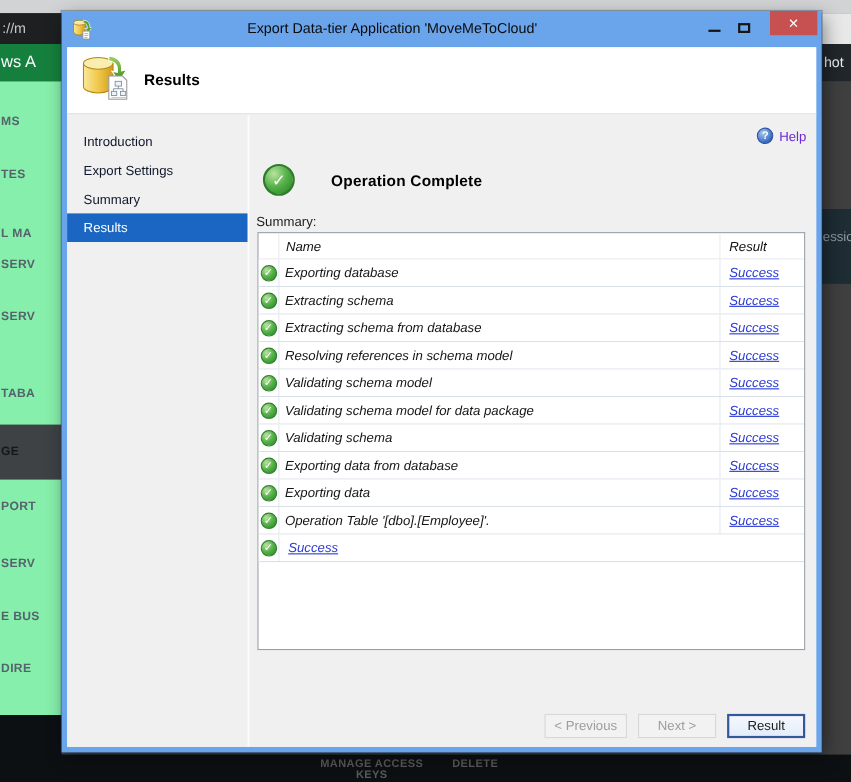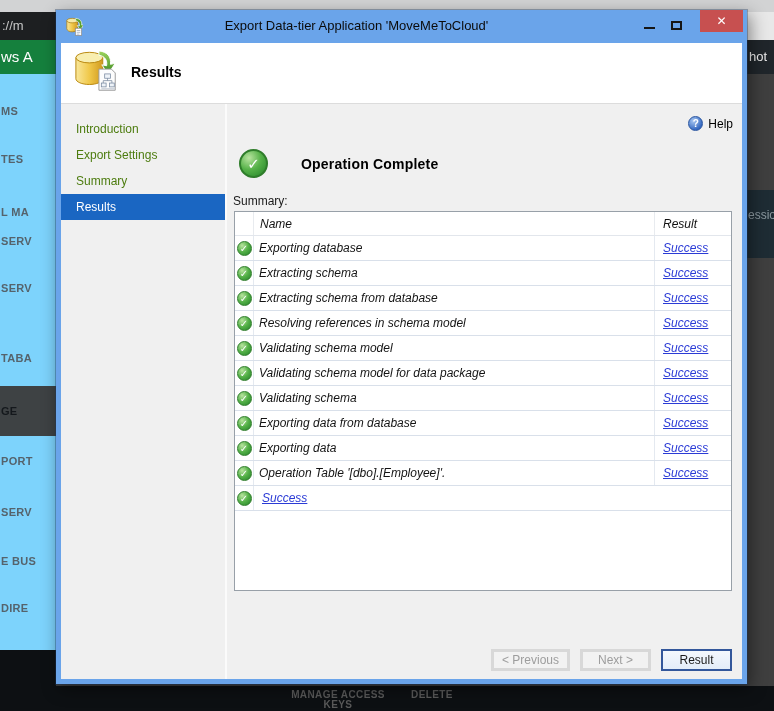--- a/index.html
+++ b/index.html
@@ -10,21 +10,21 @@
     background:#3f3f3f;
     font-family:"Liberation Sans","DejaVu Sans",sans-serif;
     -webkit-font-smoothing:antialiased;
   }
   
   .bg-top{position:absolute;left:0;top:0;width:774px;height:12px;background:#d2d3d4;}
   .bg-topright{position:absolute;right:0;top:12px;width:27px;height:28px;background:#e8e8e8;}
   .bg-url{position:absolute;left:0;top:12px;width:56px;height:28px;background:#1d1f21;color:#c6c6c6;font-size:13px;line-height:28px;padding-left:2px;box-sizing:border-box;}
   .bg-brand{position:absolute;left:0;top:40px;width:56px;height:34px;background:#15803d;color:#fdfdfd;font-size:15px;line-height:34px;padding-left:1px;box-sizing:border-box;}
   .bg-acct{position:absolute;right:0;top:40px;width:27px;height:34px;background:#20262b;color:#ececec;font-size:13px;line-height:34px;padding-left:2px;box-sizing:border-box;}
-  .bg-nav{position:absolute;left:0;top:74px;width:56px;height:576px;background:#7dd3fc;}
+  .bg-nav{position:absolute;left:0;top:74px;width:56px;height:576px;background:#86efac;}
   .nitem{position:absolute;left:1px;font-size:11px;font-weight:bold;color:#55636c;letter-spacing:.3px;height:16px;line-height:16px;white-space:nowrap;}
   .nitem.sel{left:0;width:56px;height:50px;line-height:50px;background:#3e4244;color:#14181c;padding-left:1px;box-sizing:border-box;}
   .bg-leftblack{position:absolute;left:0;top:650px;width:56px;height:61px;background:#0d1013;}
   .bg-right{position:absolute;right:0;top:74px;width:27px;height:612px;background:#3f3f3f;}
   .bg-rightteal{position:absolute;right:0;top:190px;width:27px;height:68px;background:#1e2c34;color:#8d9aa1;font-size:12px;line-height:50px;padding-left:1px;box-sizing:border-box;}
   .bg-bottom{position:absolute;left:0;top:686px;width:774px;height:25px;background:#0d1013;font-weight:bold;}
   .cmd{position:absolute;top:4px;color:#5a5a5a;font-size:10px;letter-spacing:.4px;text-align:center;line-height:10px;cursor:pointer;}
   .cmd-keys{left:290px;width:96px;}
   .cmd-del{left:402px;width:60px;}
 
@@ -39,29 +39,29 @@
   .win-max{position:absolute;left:608px;top:6px;width:24px;height:18px;display:flex;align-items:center;justify-content:center;cursor:pointer;}
   .maxbox{width:11px;height:9px;border:2px solid #151515;box-sizing:border-box;background:transparent;}
   .win-close{position:absolute;left:644px;top:0;width:43px;height:22px;background:#c75050;color:#fff;
              display:flex;align-items:center;justify-content:center;font-size:12px;font-weight:bold;cursor:pointer;}
   .client{position:absolute;left:5px;top:33px;width:681px;height:636px;background:#f0f0f0;display:flex;flex-direction:column;}
   .band{height:60px;background:#ffffff;border-bottom:1px solid #dcdcdc;position:relative;flex:none;}
   .band .h1{position:absolute;left:70px;top:21px;font-size:14px;font-weight:bold;color:#000;}
   .band .big-ic{position:absolute;left:12px;top:5px;}
   .mainrow{flex:1;display:flex;min-height:0;}
   .side{width:166px;flex:none;background:#f0f0f0;border-right:2px solid #fbfbfb;padding-top:12px;box-sizing:border-box;}
-  .side .item{height:26px;line-height:26px;padding-left:15px;font-size:12px;color:#4d7c0f;cursor:pointer;white-space:nowrap;}
+  .side .item{height:26px;line-height:26px;padding-left:15px;font-size:12px;color:#0f172a;cursor:pointer;white-space:nowrap;}
   .side .item.sel{background:#1a66c2;color:#ffffff;}
   .contentp{flex:1;position:relative;background:#f0f0f0;}
 
   .helpw{position:absolute;top:12px;right:9px;display:flex;gap:5px;align-items:center;cursor:pointer;}
   .help-ic{width:15px;height:15px;border-radius:50%;color:#fff;font-size:10px;font-weight:bold;
            display:flex;align-items:center;justify-content:center;
            background:radial-gradient(circle at 35% 30%, #a9c8f2, #3468c0 72%);border:1px solid #2a55a0;box-sizing:border-box;}
-  .help-tx{color:#000000;font-size:12px;}
+  .help-tx{color:#6d28d9;font-size:12px;}
 
   .check{border-radius:50%;color:#fff;display:flex;align-items:center;justify-content:center;font-weight:bold;
          background:radial-gradient(circle at 32% 28%, #b9e4a0, #55b148 48%, #2e8d2f 88%);
          border:1px solid #2f7d2b;box-sizing:border-box;flex:none;}
   .check.sm{width:15px;height:15px;font-size:10px;}
   .check.lg{width:29px;height:29px;font-size:15px;border-width:2px;}
   .opc-ic{position:absolute;left:12px;top:45px;}
   .opc-t{position:absolute;left:74px;top:52px;font-size:14px;font-weight:bold;color:#000;letter-spacing:.2px;}
   .sumlab{position:absolute;left:6px;top:90px;font-size:12px;color:#1a1a1a;}
 
@@ -72,21 +72,21 @@
   .th-name{flex:1;display:flex;align-items:center;padding-left:6px;border-right:1px solid #e8ebef;}
   .th-res{width:68px;flex:none;display:flex;align-items:center;padding-left:8px;}
   .trow{display:flex;height:24px;flex:none;align-items:stretch;border-bottom:1px solid #d9e0ea;font-size:12px;background:#fff;}
   .cicon{width:18px;flex:none;display:flex;align-items:center;justify-content:center;border-right:1px solid #e4e9f0;}
   .cname{flex:1;display:flex;align-items:center;padding-left:5px;border-right:1px solid #e4e9f0;color:#141414;white-space:nowrap;overflow:hidden;}
   .cres{width:68px;flex:none;display:flex;align-items:center;padding-left:8px;}
   .slink{color:#2b3bd6;text-decoration:underline;cursor:pointer;}
 
   .btnrow{position:absolute;right:10px;bottom:8px;display:flex;gap:10px;}
   .btn{min-width:71px;height:22px;padding:0 8px;font-size:12px;display:flex;align-items:center;justify-content:center;
-       background:linear-gradient(#f8f8f8,#ebebeb);border:3px solid #0ea5e9;color:#1c1c1c;box-sizing:border-box;cursor:pointer;
+       background:linear-gradient(#f8f8f8,#ebebeb);border:1px solid #0ea5e9;color:#1c1c1c;box-sizing:border-box;cursor:pointer;
        font-family:"Liberation Sans","DejaVu Sans",sans-serif;}
   .btn.disabled{color:#9d9d9d;background:#f2f2f2;border-color:#d8d8d8;}
   .btn.primary{border:2px solid #33579b;background:linear-gradient(#f4f8fd,#e3edf9);}
 </style>
 </head>
 <body>
 
 <div class="bg-top"></div>
 <div class="bg-topright"></div>
 <div class="bg-url">://m</div>

